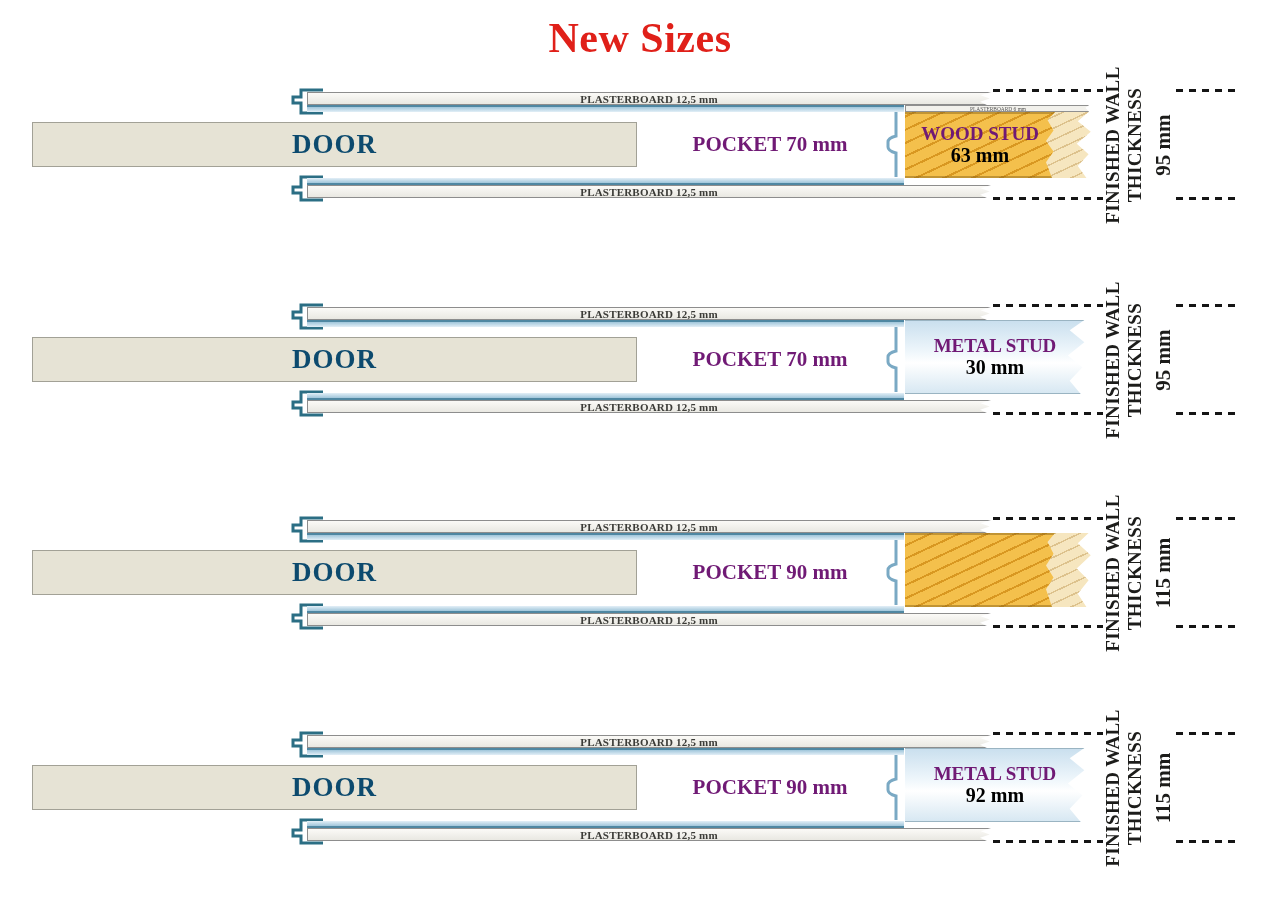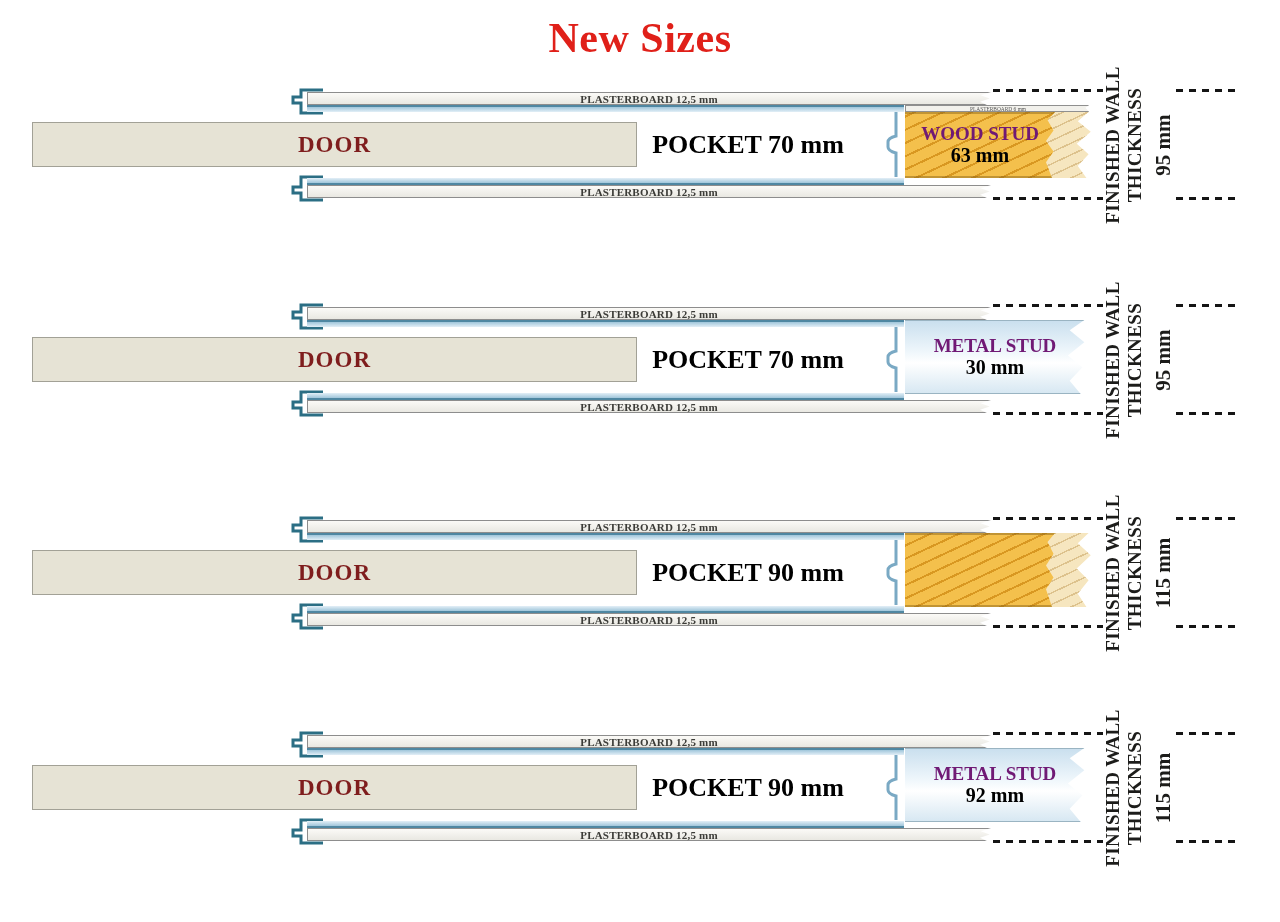--- a/index.html
+++ b/index.html
@@ -21,25 +21,25 @@
   .pb span{font-size:11px;font-weight:bold;color:#3c3c38;letter-spacing:.2px;white-space:nowrap;}
 
   
   .band{position:absolute;left:307px;width:597px;height:7px;box-sizing:border-box;}
   .band-top{top:19px;background:linear-gradient(180deg,#9fc5da,#e3eff7);border-top:2px solid #4f87a2;}
   .band-bottom{top:92px;background:linear-gradient(0deg,#9fc5da,#e3eff7);border-bottom:2px solid #4f87a2;}
 
   .door{position:absolute;left:32px;top:36px;width:605px;height:45px;box-sizing:border-box;
         background:#e6e3d5;border:1.5px solid #a2a196;
         display:flex;align-items:center;justify-content:center;}
-  .door span{font-size:23px;font-weight:bold;color:#7f1d1d;letter-spacing:1px;}
-
-  .pocket-label{position:absolute;left:623px;top:36px;width:250px;height:45px;
+  .door span{font-size:27px;font-weight:bold;color:#0c4a6e;letter-spacing:1px;}
+
+  .pocket-label{position:absolute;left:645px;top:36px;width:250px;height:45px;
         display:flex;align-items:center;justify-content:center;
-        font-size:26px;font-weight:bold;color:#000000;white-space:nowrap;}
+        font-size:21px;font-weight:bold;color:#701a75;white-space:nowrap;}
 
   
   .stud-wood{position:absolute;left:905px;width:150px;z-index:2;
         background:repeating-linear-gradient(335deg,rgba(205,135,15,0) 0 10px,rgba(205,135,15,.7) 10px 12px),#f4c04c;
         box-shadow:inset 0 2px 0 rgba(130,95,25,.45),inset 0 -2px 0 rgba(130,95,25,.45);
         clip-path:polygon(0 0,100% 0,95% 12%,99% 28%,94% 44%,99% 60%,94% 76%,98% 100%,0 100%);}
   .stud-pale{position:absolute;left:1040px;width:54px;z-index:1;
         background:repeating-linear-gradient(335deg,rgba(190,150,80,0) 0 9px,rgba(190,150,80,.45) 9px 10.5px),#f6e6bf;
         clip-path:polygon(0 0,90% 0,70% 14%,94% 30%,68% 48%,90% 64%,70% 82%,86% 100%,0 100%);}
   .stud-metal{position:absolute;left:905px;width:183px;z-index:1;

